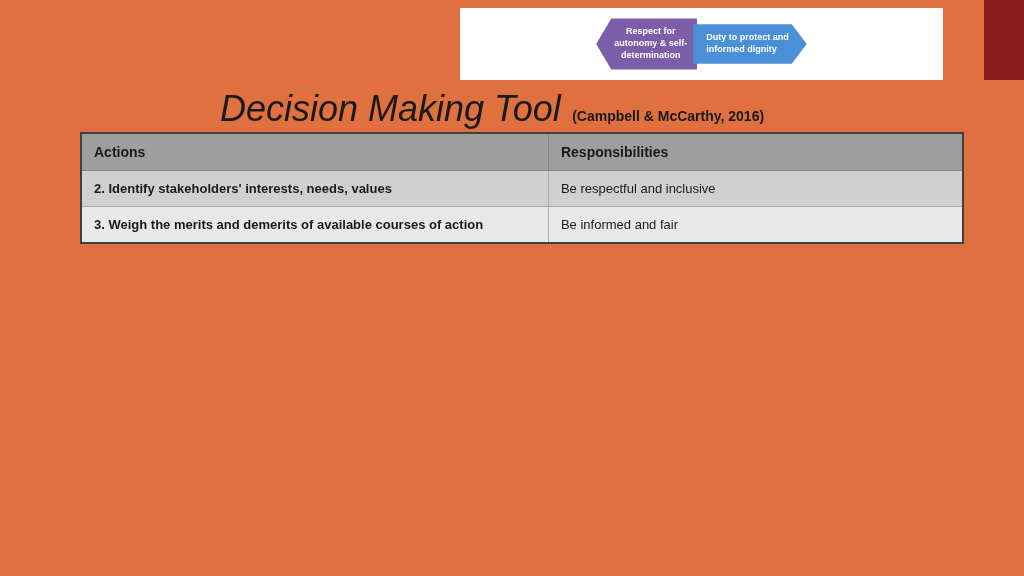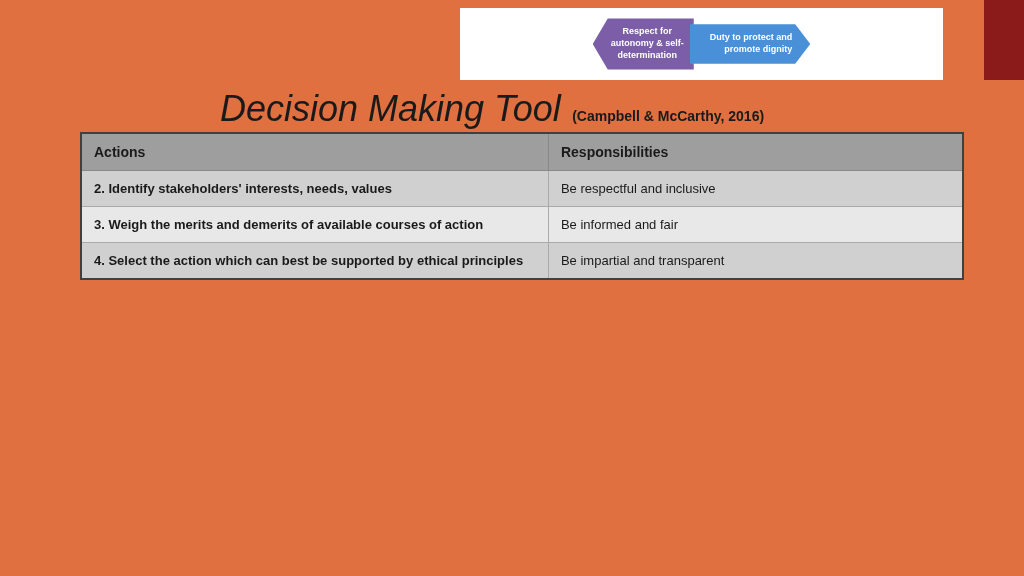--- a/index.html
+++ b/index.html
@@ -45,22 +45,22 @@
       line-height: 1.3;
       clip-path: polygon(15px 0%, 100% 0%, 100% 100%, 15px 100%, 0% 50%);
     }
 
     .arrow-right {
       position: relative;
       background: #4A90D9;
       color: white;
       font-size: 9px;
       font-weight: bold;
-      text-align: right;
-      padding: 8px 18px 8px 20px;
+      text-align: left;
+      padding: 8px 18px 8px 13px;
       line-height: 1.3;
       clip-path: polygon(0% 0%, calc(100% - 15px) 0%, 100% 50%, calc(100% - 15px) 100%, 0% 100%);
       margin-left: -4px;
     }
 
     
     .red-tab {
       position: absolute;
       top: 0;
       right: 0;
@@ -154,21 +154,21 @@
 
 <div class="diagram-container">
   <div class="arrow-group">
     <div class="arrow-left">
       <span>Respect for</span><br>
       <span>autonomy &amp; self-</span><br>
       <span>determination</span>
     </div>
     <div class="arrow-right">
       <span>Duty to protect and</span><br>
-      <span>promote dignity</span>
+      <span>informed dignity</span>
     </div>
   </div>
 </div>
 
 <div class="red-tab"></div>
 
 <div class="title-area">
   <span class="main-title">Decision Making Tool</span>
   <span class="title-citation">(Campbell  &amp; McCarthy, 2016)</span>
 </div>
@@ -183,19 +183,15 @@
     </thead>
     <tbody id="table-body">
         <tr>
           <td class="actions-col">2. Identify stakeholders' interests, needs, values</td>
           <td class="resp-col">Be respectful and inclusive</td>
         </tr>
         <tr>
           <td class="actions-col">3. Weigh the merits and demerits of available courses of action</td>
           <td class="resp-col">Be informed and fair</td>
         </tr>
-        <tr>
-          <td class="actions-col">4. Select the action which can best be supported by ethical principles</td>
-          <td class="resp-col">Be impartial and transparent</td>
-        </tr>
       </tbody>
   </table>
 </div>
 
 </body></html>

